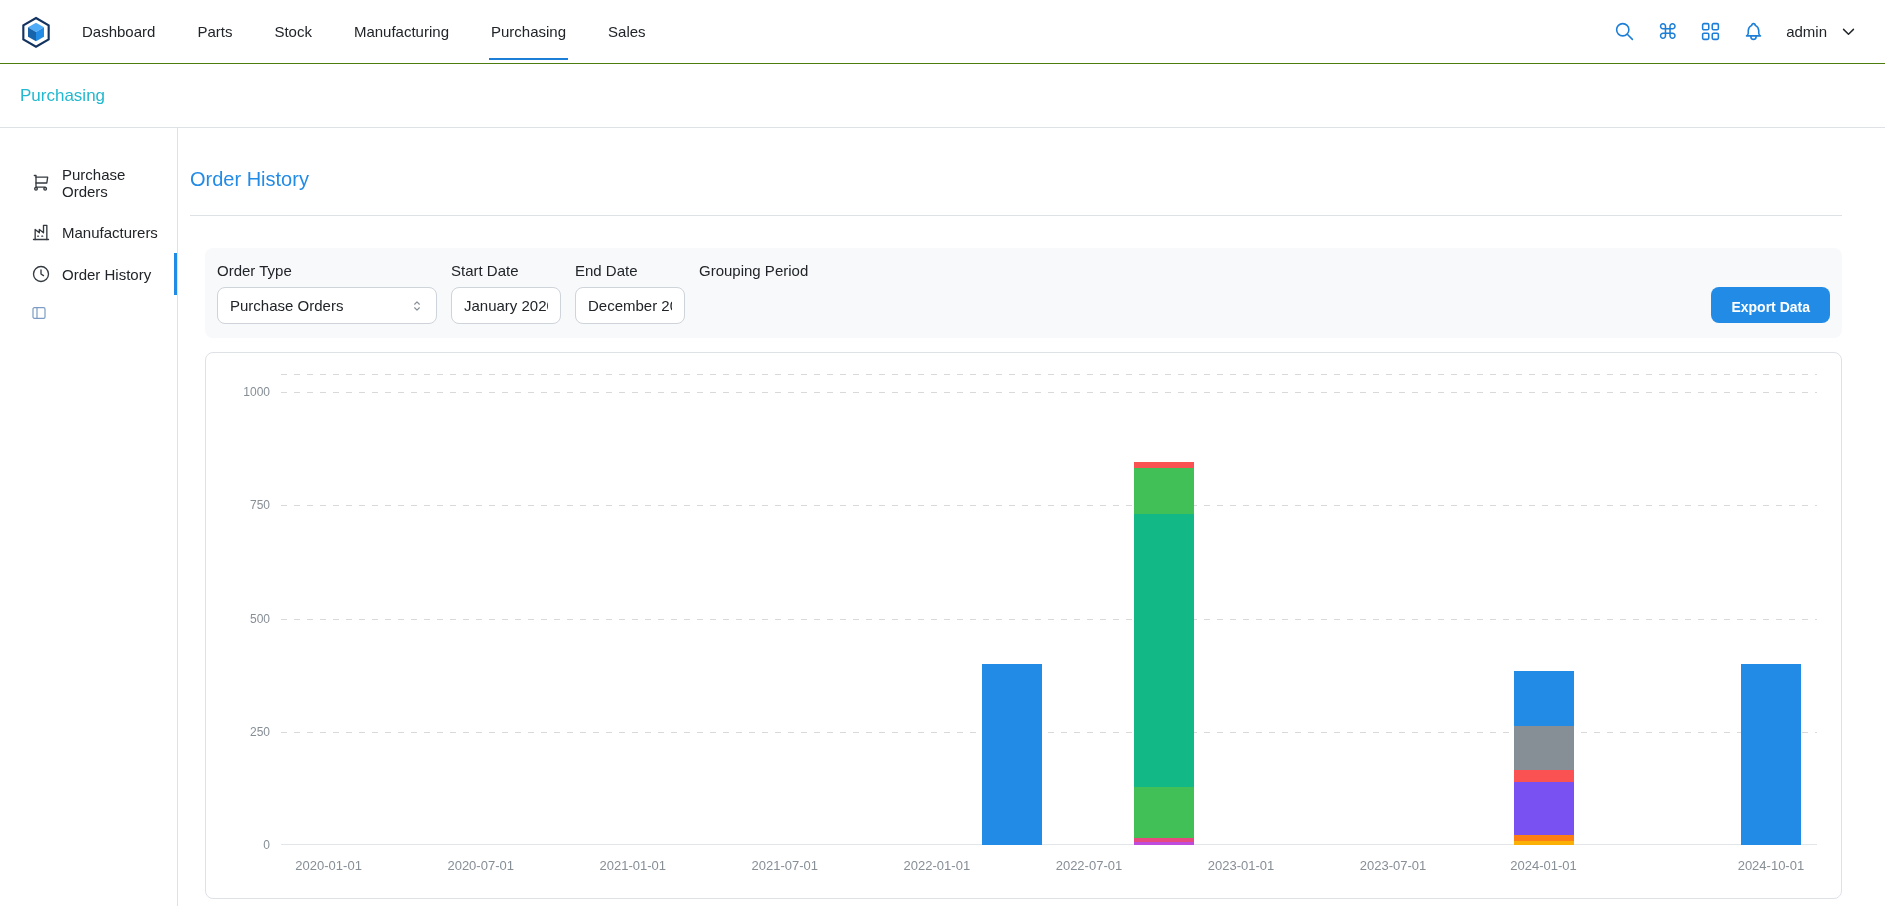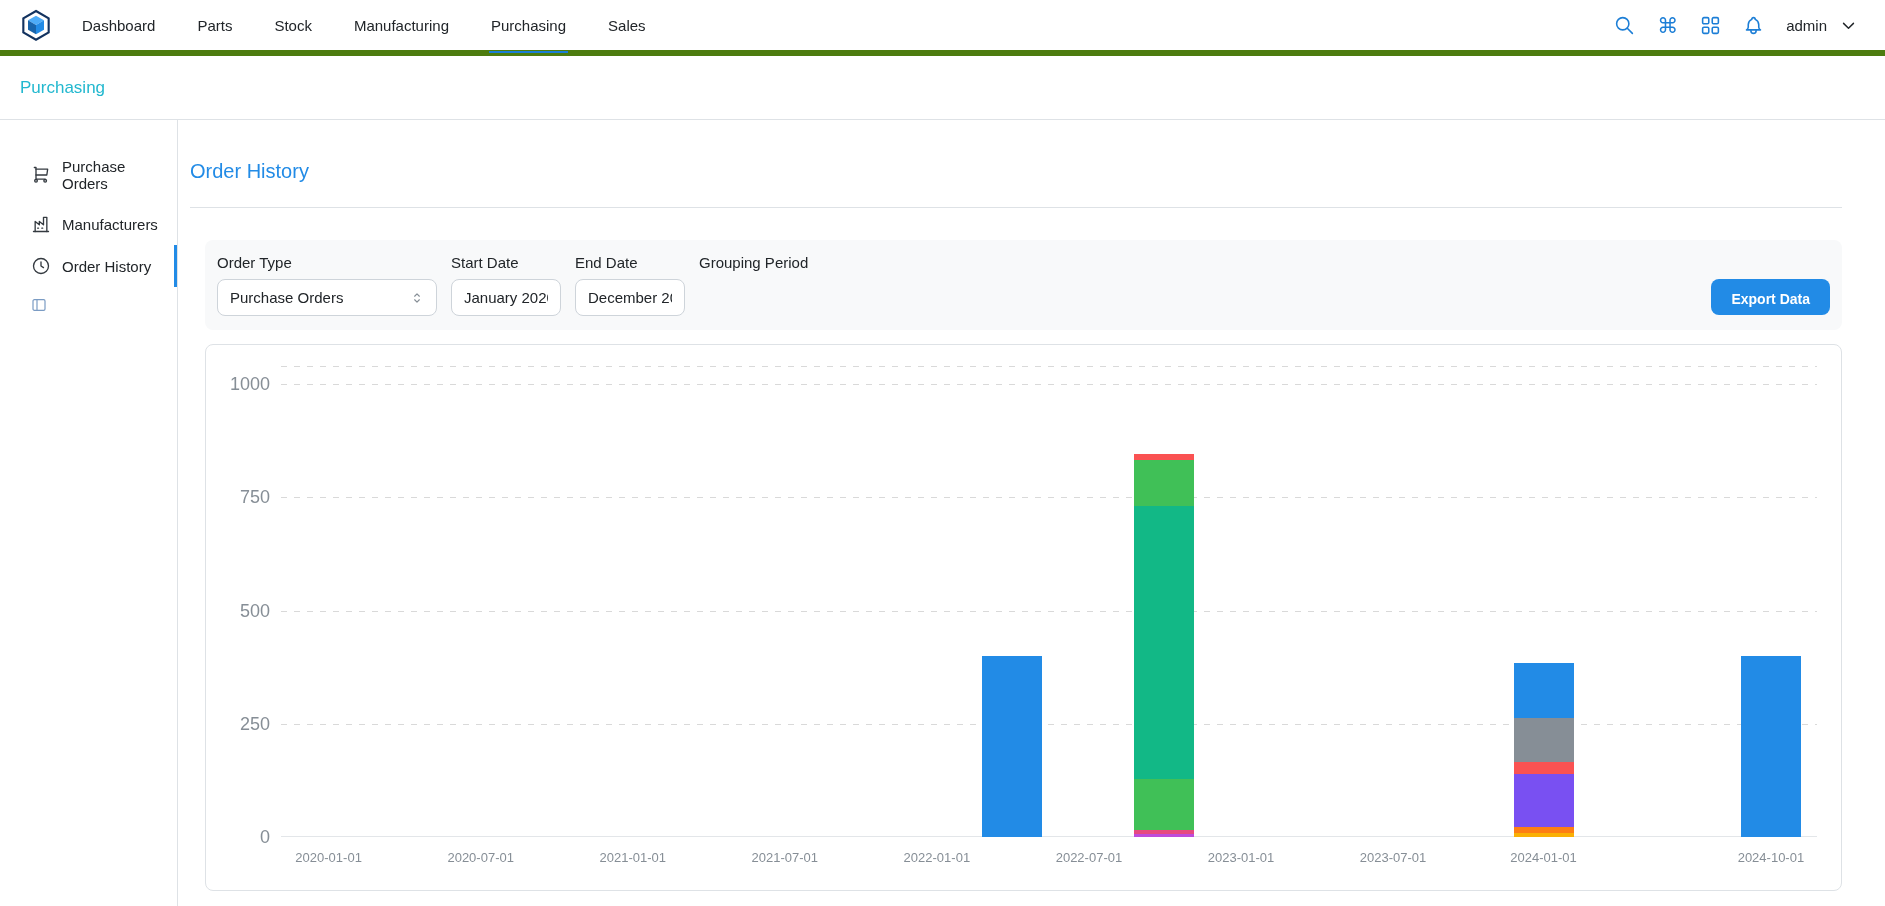--- a/index.html
+++ b/index.html
@@ -4,21 +4,21 @@
 <style>
   * { margin:0; padding:0; box-sizing:border-box; }
   html,body { width:1885px; height:906px; }
   body {
     font-family:"Liberation Sans",sans-serif;
     color:#212529; background:#fff; overflow:hidden; font-size:15px;
   }
   svg { display:block; }
 
   
-  .navbar { height:56px; display:flex; align-items:center; padding:0 28px 0 20px; border-bottom:6px solid #4d7c0f; }
+  .navbar { height:64px; display:flex; align-items:center; padding:0 28px 0 20px; border-bottom:1px solid #4d7c0f; }
   .logo { width:32px; height:32px; margin-right:28px; flex-shrink:0; cursor:pointer; }
   .tabs { display:flex; align-items:stretch; height:56px; }
   .tab { display:flex; align-items:center; margin-right:38px; padding:2px 2px 0 2px; font-size:15px; cursor:pointer; border-bottom:2px solid transparent; }
   .tab.active { border-bottom-color:#1c7ed6; }
   .nav-right { margin-left:auto; display:flex; align-items:center; gap:22px; }
   .icon-btn { cursor:pointer; display:flex; align-items:center; }
   .cmd-glyph { color:#1c7ed6; font-size:21px; line-height:1; }
   .user-menu { display:flex; align-items:center; gap:13px; cursor:pointer; }
   .user-name { font-size:15px; }
 
@@ -47,21 +47,21 @@
   .select.focused { border-color:#228be6; }
   .date-input { width:110px; border:1px solid #ced4da; border-radius:8px; height:38px; padding:0 12px; font-size:15px; font-family:"Liberation Sans",sans-serif; color:#212529; background:#fff; }
   .export-btn { margin-left:auto; align-self:flex-end; height:36px; padding:12px 20px; background:#228be6; color:#fff; border:none; border-radius:8px; font-size:14px; font-weight:700; font-family:"Liberation Sans",sans-serif; cursor:pointer; margin-bottom:1px; }
 
   
   .chart-card { margin-left:15px; height:547px; border:1px solid #dee2e6; border-radius:8px; background:#fff; position:relative; }
   .plot-area { position:absolute; left:75px; right:24px; top:21px; bottom:53px; }
   .gridline { position:absolute; left:0; right:0; height:1px;
     background:repeating-linear-gradient(to right,#d9d9d9 0 6px,transparent 6px 13px); }
   .gridline.baseline { background:#e3e6e9; }
-  .y-label { position:absolute; right:calc(100% + 11px); transform:translateY(-50%); font-size:18px; color:#868e96; white-space:nowrap;margin-left:28px; }
+  .y-label { position:absolute; right:calc(100% + 11px); transform:translateY(-50%); font-size:12px; color:#868e96; white-space:nowrap;margin-left:28px; }
   .x-label { position:absolute; top:calc(100% + 13px); transform:translateX(-50%); font-size:13px; color:#868e96; white-space:nowrap; }
   .bar { position:absolute; bottom:0; width:60px; transform:translateX(-50%); display:flex; flex-direction:column; }
   .bar > div { width:100%; }
 </style>
 </head>
 <body>
 
 <header class="navbar">
   <div class="logo">
     <svg viewBox="0 0 24 24" width="32" height="32">

